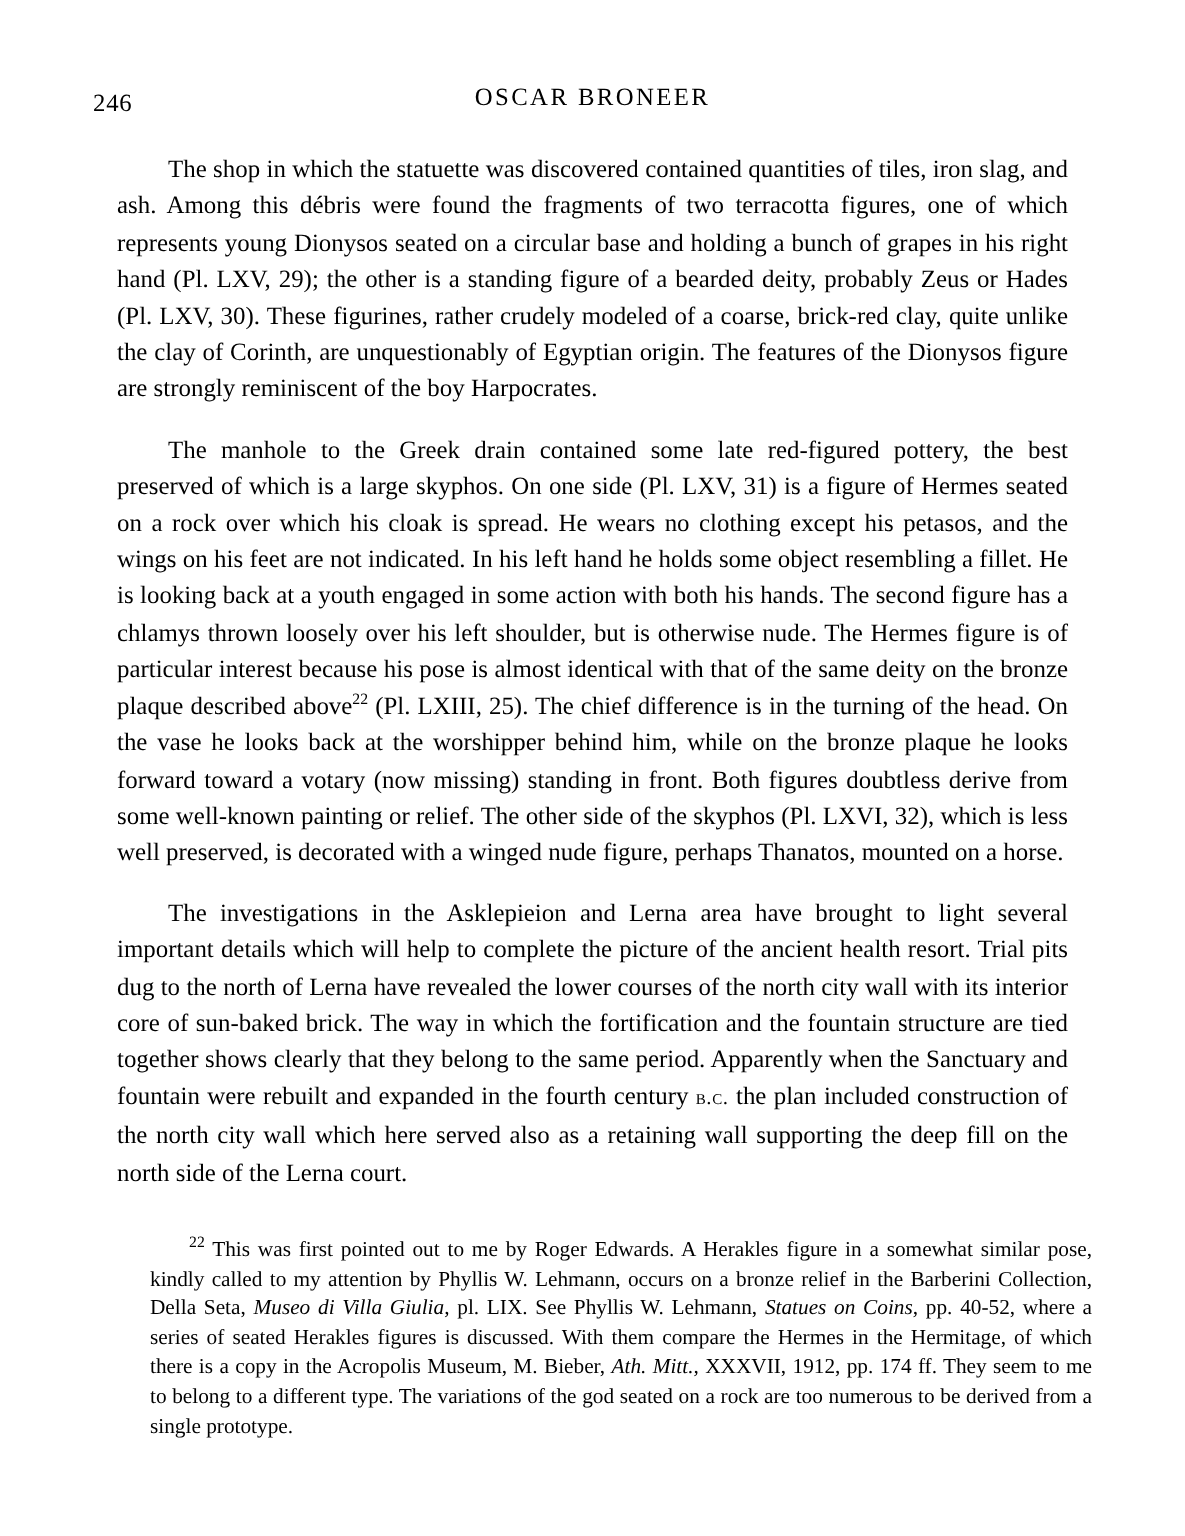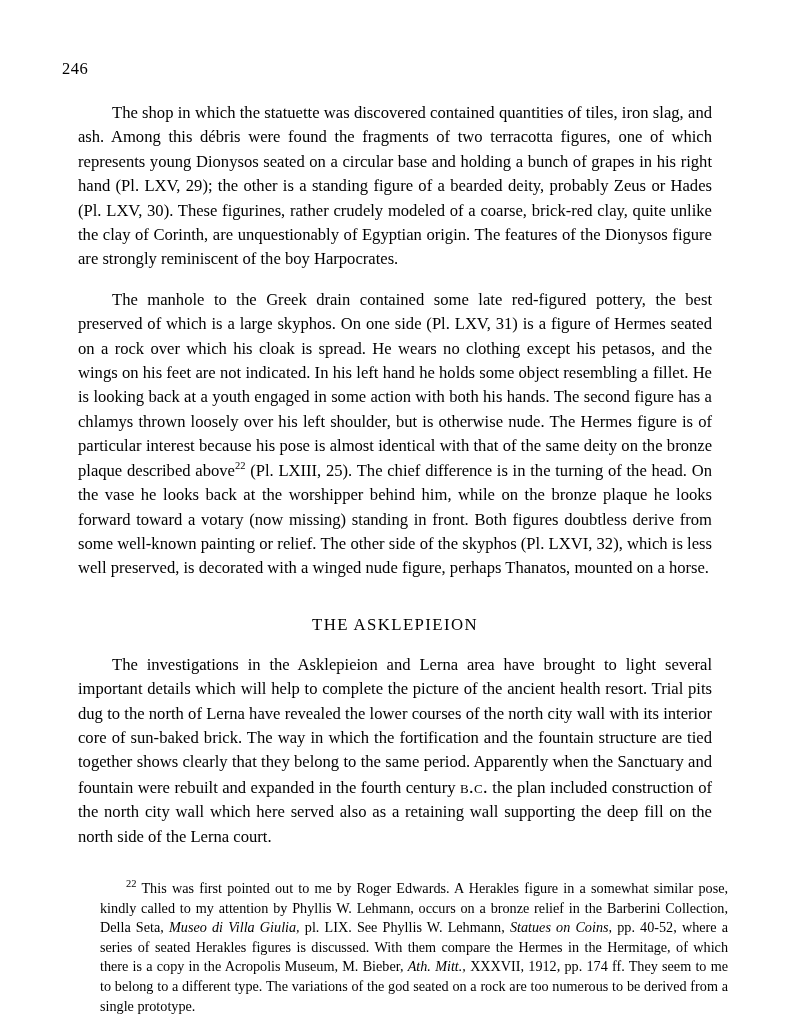--- a/index.html
+++ b/index.html
@@ -48,21 +48,21 @@
     hyphens: none;
   }
   .section-title {
     text-align: center;
     font-size: 16.8px;
     letter-spacing: 1.4px;
     margin: 34px 0 18px 0;
   }
   .smallcaps {
     font-variant: small-caps;
-    font-size: 18px;
+    font-size: 14px;
     letter-spacing: 0.4px;
   }
   sup {
     font-size: 10.5px;
     vertical-align: super;
     line-height: 0;
   }
   .footnote-block {
     margin-top: 30px;
     font-size: 14.2px;
@@ -83,27 +83,27 @@
     line-height: 0;
   }
 </style>
 </head>
 <body>
 
 <div class="page">
 
   <div class="header">
     <div class="folio">246</div>
+    <div class="running-title">OSCAR BRONEER</div>
   </div>
 
   <p class="body">The shop in which the statuette was discovered contained quantities of tiles, iron slag, and ash. Among this débris were found the fragments of two terracotta figures, one of which represents young Dionysos seated on a circular base and holding a bunch of grapes in his right hand (Pl. LXV, 29); the other is a standing figure of a bearded deity, probably Zeus or Hades (Pl. LXV, 30). These figurines, rather crudely modeled of a coarse, brick-red clay, quite unlike the clay of Corinth, are unquestionably of Egyptian origin. The features of the Dionysos figure are strongly reminiscent of the boy Harpocrates.</p>
 
   <p class="body"><span>The manhole to the Greek drain contained some late red-figured pottery, the best preserved of which is a large skyphos. On one side (Pl. LXV, 31) is a figure of Hermes seated on a rock over which his cloak is spread. He wears no clothing except his petasos, and the wings on his feet are not indicated. In his left hand he holds some object resembling a fillet. He is looking back at a youth engaged in some action with both his hands. The second figure has a chlamys thrown loosely over his left shoulder, but is otherwise nude. The Hermes figure is of particular interest because his pose is almost identical with that of the same deity on the bronze plaque described above</span><sup>22</sup> <span>(Pl. LXIII, 25). The chief difference is in the turning of the head. On the vase he looks back at the worshipper behind him, while on the bronze plaque he looks forward toward a votary (now missing) standing in front. Both figures doubtless derive from some well-known painting or relief. The other side of the skyphos (Pl. LXVI, 32), which is less well preserved, is decorated with a winged nude figure, perhaps Thanatos, mounted on a horse.</span></p>
 
-  <div class="section-title">THE ASKLEPIEION</div>
 
   <p class="body"><span>The investigations in the Asklepieion and Lerna area have brought to light several important details which will help to complete the picture of the ancient health resort. Trial pits dug to the north of Lerna have revealed the lower courses of the north city wall with its interior core of sun-baked brick. The way in which the fortification and the fountain structure are tied together shows clearly that they belong to the same period. Apparently when the Sanctuary and fountain were rebuilt and expanded in the fourth century</span> <span class="smallcaps">b.c.</span> <span>the plan included construction of the north city wall which here served also as a retaining wall supporting the deep fill on the north side of the Lerna court.</span></p>
 
   <div class="footnote-block">
     <p><span class="fn-marker">22</span> <span>This was first pointed out to me by Roger Edwards. A Herakles figure in a somewhat similar pose, kindly called to my attention by Phyllis W. Lehmann, occurs on a bronze relief in the Barberini Collection, Della Seta,</span> <span class="ital">Museo di Villa Giulia,</span> <span>pl. LIX. See Phyllis W. Lehmann,</span> <span class="ital">Statues on Coins,</span> <span>pp. 40-52, where a series of seated Herakles figures is discussed. With them compare the Hermes in the Hermitage, of which there is a copy in the Acropolis Museum, M. Bieber,</span> <span class="ital">Ath. Mitt.,</span> <span>XXXVII, 1912, pp. 174 ff. They seem to me to belong to a different type. The variations of the god seated on a rock are too numerous to be derived from a single prototype.</span></p>
   </div>
 
 </div>
 
 </body></html>

